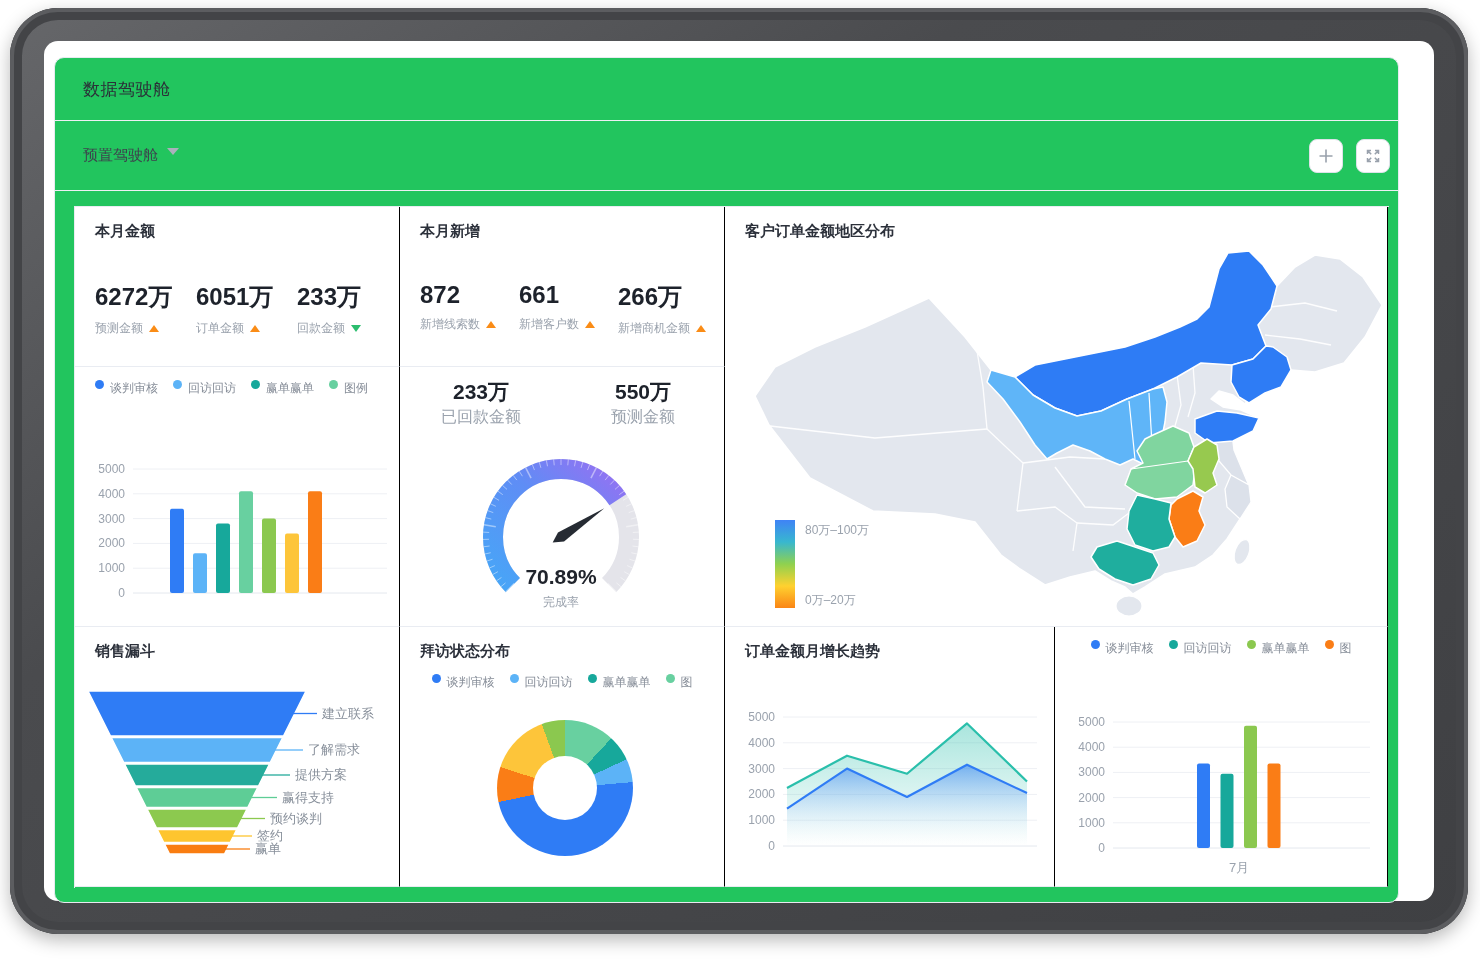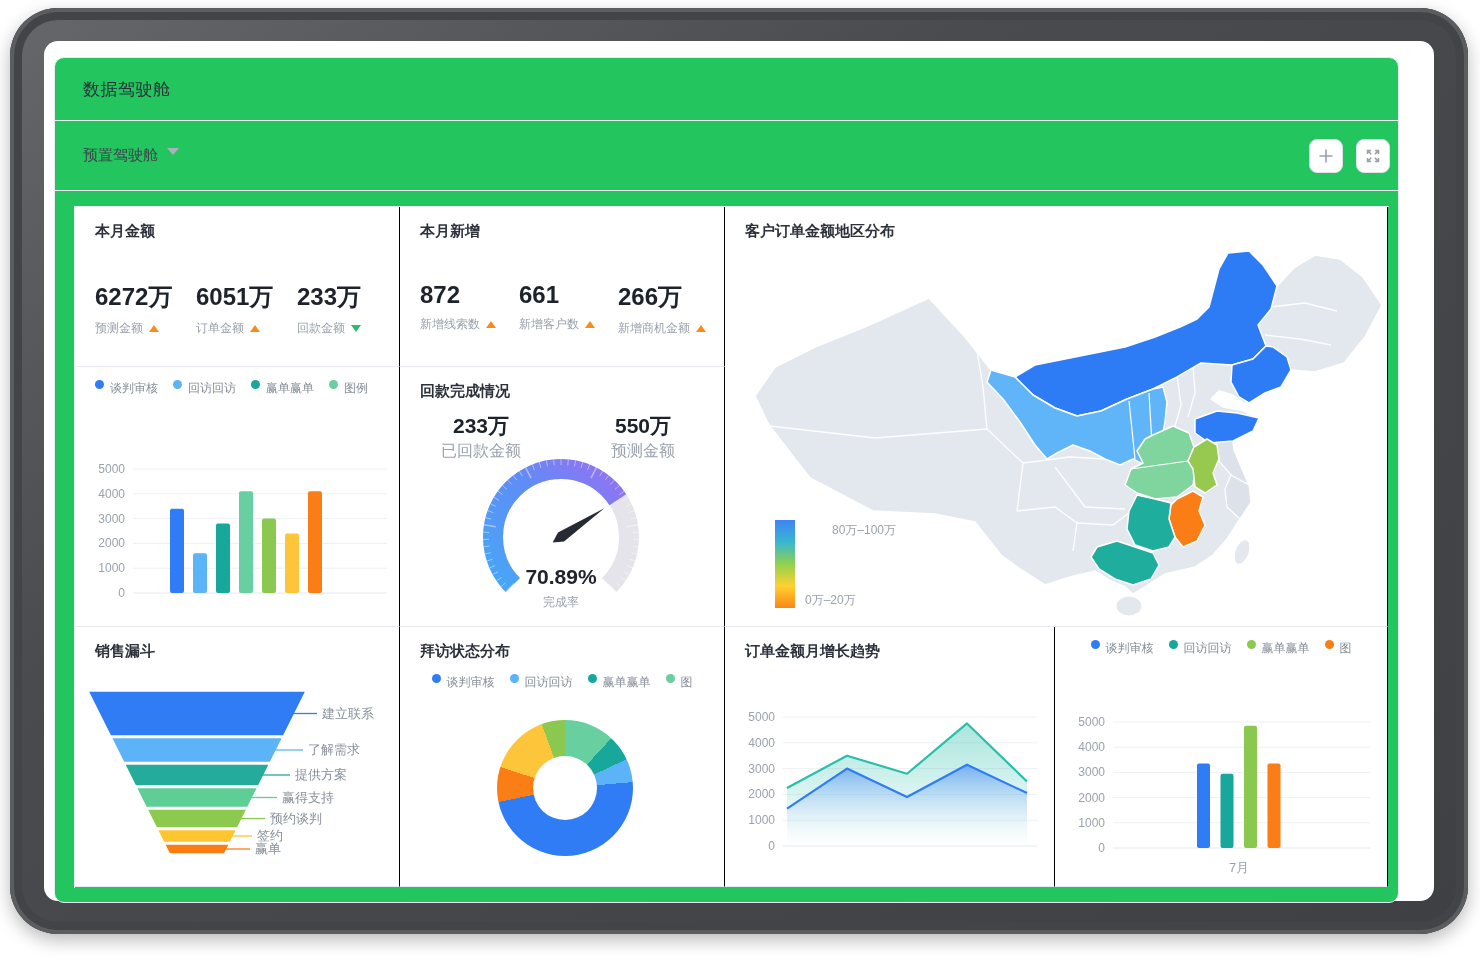--- a/index.html
+++ b/index.html
@@ -44,21 +44,21 @@
   .gauge-stats { display:flex; margin-top:11px; }
   .gauge-stats .gstat { width:50%; text-align:center; }
   .gstat-value { font-size:21px; font-weight:700; color:#1d222b; }
   .gstat-label { margin-top:1px; font-size:16px; color:#9aa2ad; }
   
   .donut { position:absolute; left:97px; top:93px; width:136px; height:136px; border-radius:50%; }
   .donut::after { content:""; position:absolute; left:36px; top:36px; width:64px; height:64px; border-radius:50%; background:#fff; }
   
   .map-legend { position:absolute; left:50px; top:313px; }
   .map-grad { position:absolute; left:0; top:0; width:20px; height:88px; }
-  .map-legend-top { position:absolute; left:30px; top:2px; font-size:12px; color:#9aa2ad; white-space:nowrap;margin-left:27px; }
+  .map-legend-top { position:absolute; left:30px; top:2px; font-size:12px; color:#9aa2ad; white-space:nowrap; }
   .map-legend-bottom { position:absolute; left:30px; top:72px; font-size:12px; color:#9aa2ad; white-space:nowrap; }
   svg text { font-family:"Liberation Sans","DejaVu Sans",sans-serif; }
 </style>
 </head>
 <body>
 
 <div class="tablet">
   <div class="screen"></div>
 </div>
 
@@ -224,21 +224,20 @@
           <rect x="118" y="105.32" width="14" height="39.68" rx="2" fill="#5cb3f7"></rect>
           <rect x="141" y="75.55999999999999" width="14" height="69.44000000000001" rx="2" fill="#17a89b"></rect>
           <rect x="164" y="43.32000000000001" width="14" height="101.67999999999999" rx="2" fill="#68d0a0"></rect>
           <rect x="187" y="70.60000000000001" width="14" height="74.39999999999999" rx="2" fill="#8bc84f"></rect>
           <rect x="210" y="85.48" width="14" height="59.519999999999996" rx="2" fill="#fdc53a"></rect>
           <rect x="233" y="43.32000000000001" width="14" height="101.67999999999999" rx="2" fill="#fa7d16"></rect>
         </svg>
     </div>
 
     <div class="panel" id="p-gauge">
-      <div class="panel-title">回款完成情况</div>
       <div class="gauge-stats">
         <div class="gstat">
           <div class="gstat-value">233万</div>
           <div class="gstat-label">已回款金额</div>
         </div>
         <div class="gstat">
           <div class="gstat-value">550万</div>
           <div class="gstat-label">预测金额</div>
         </div>
       </div>

